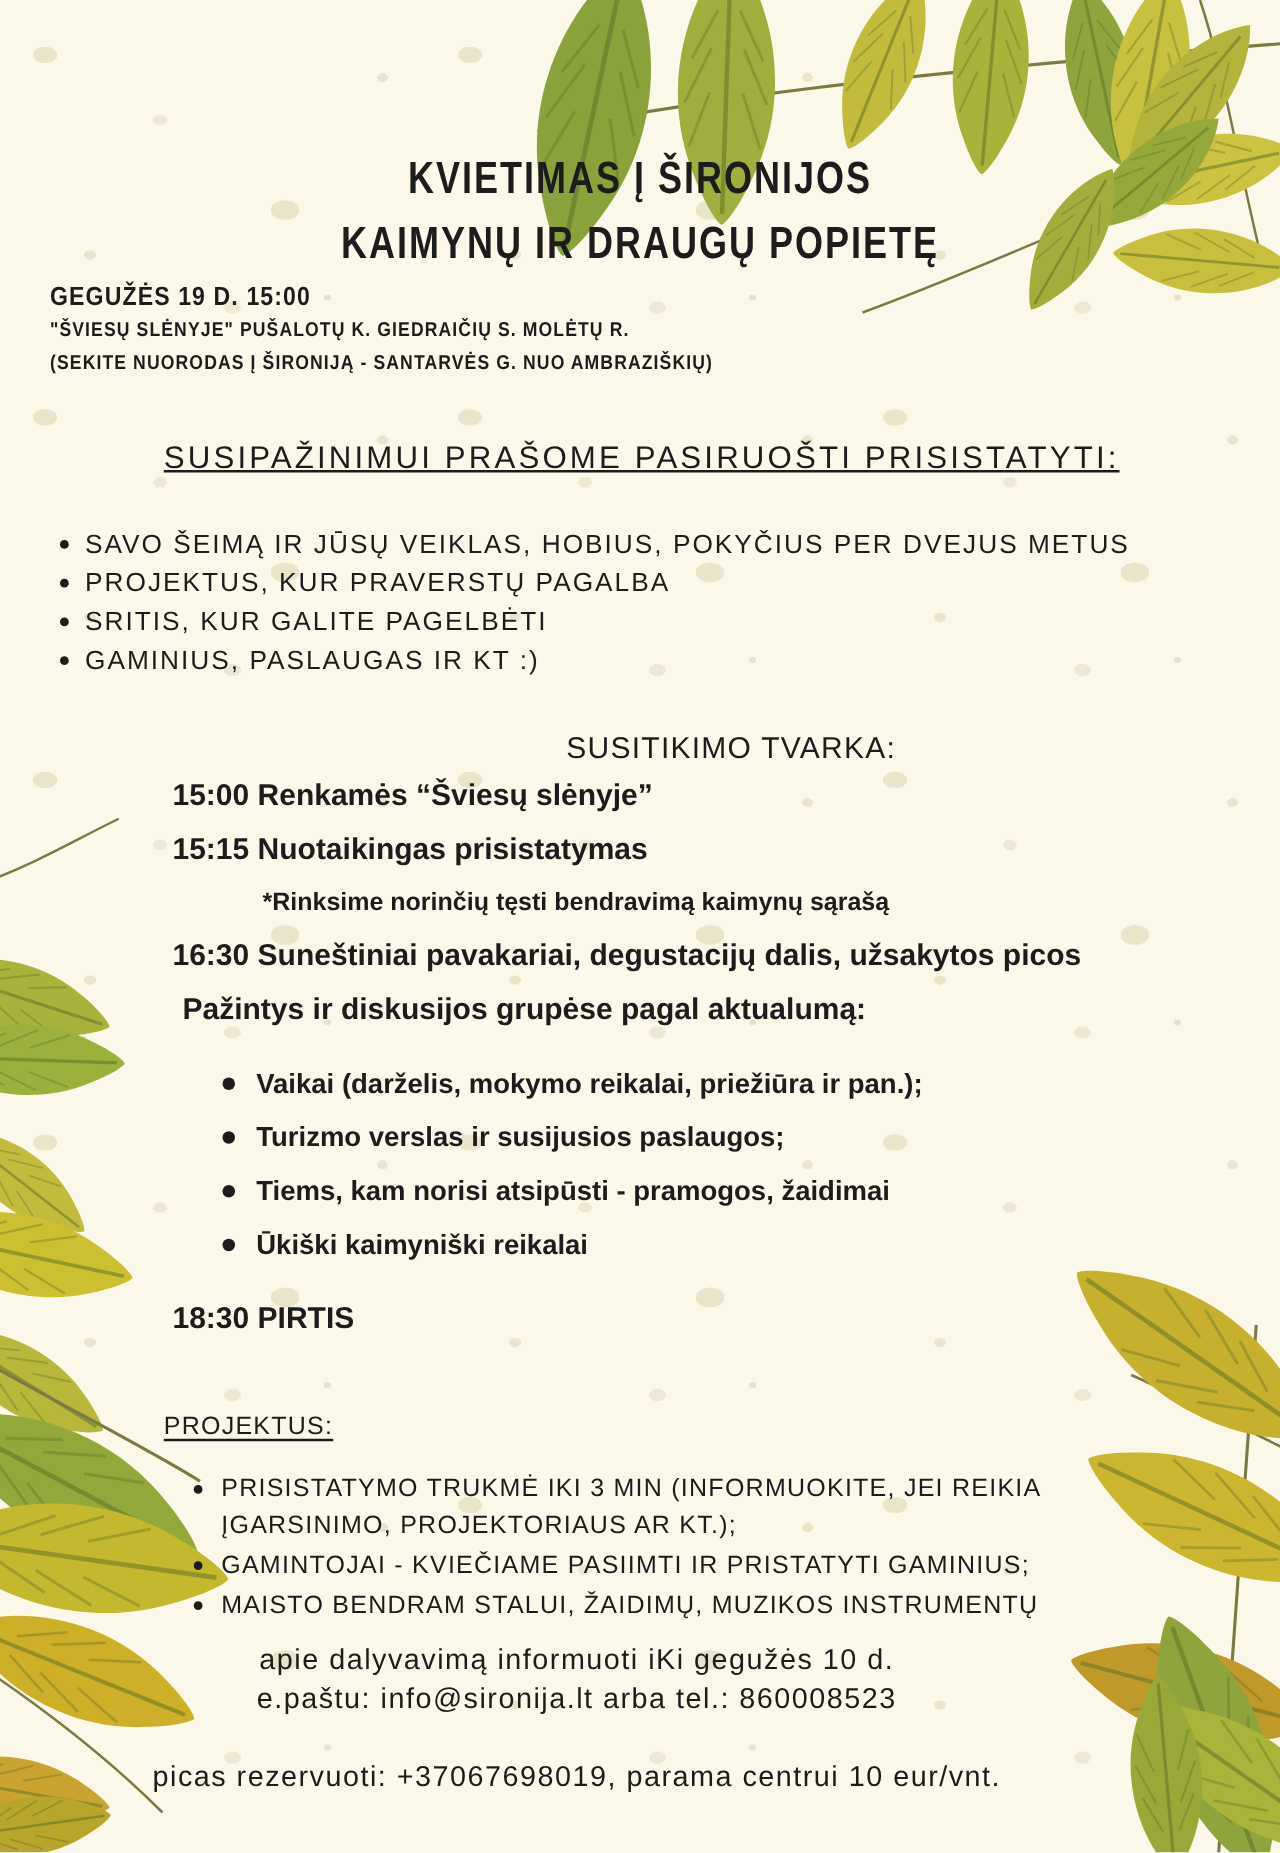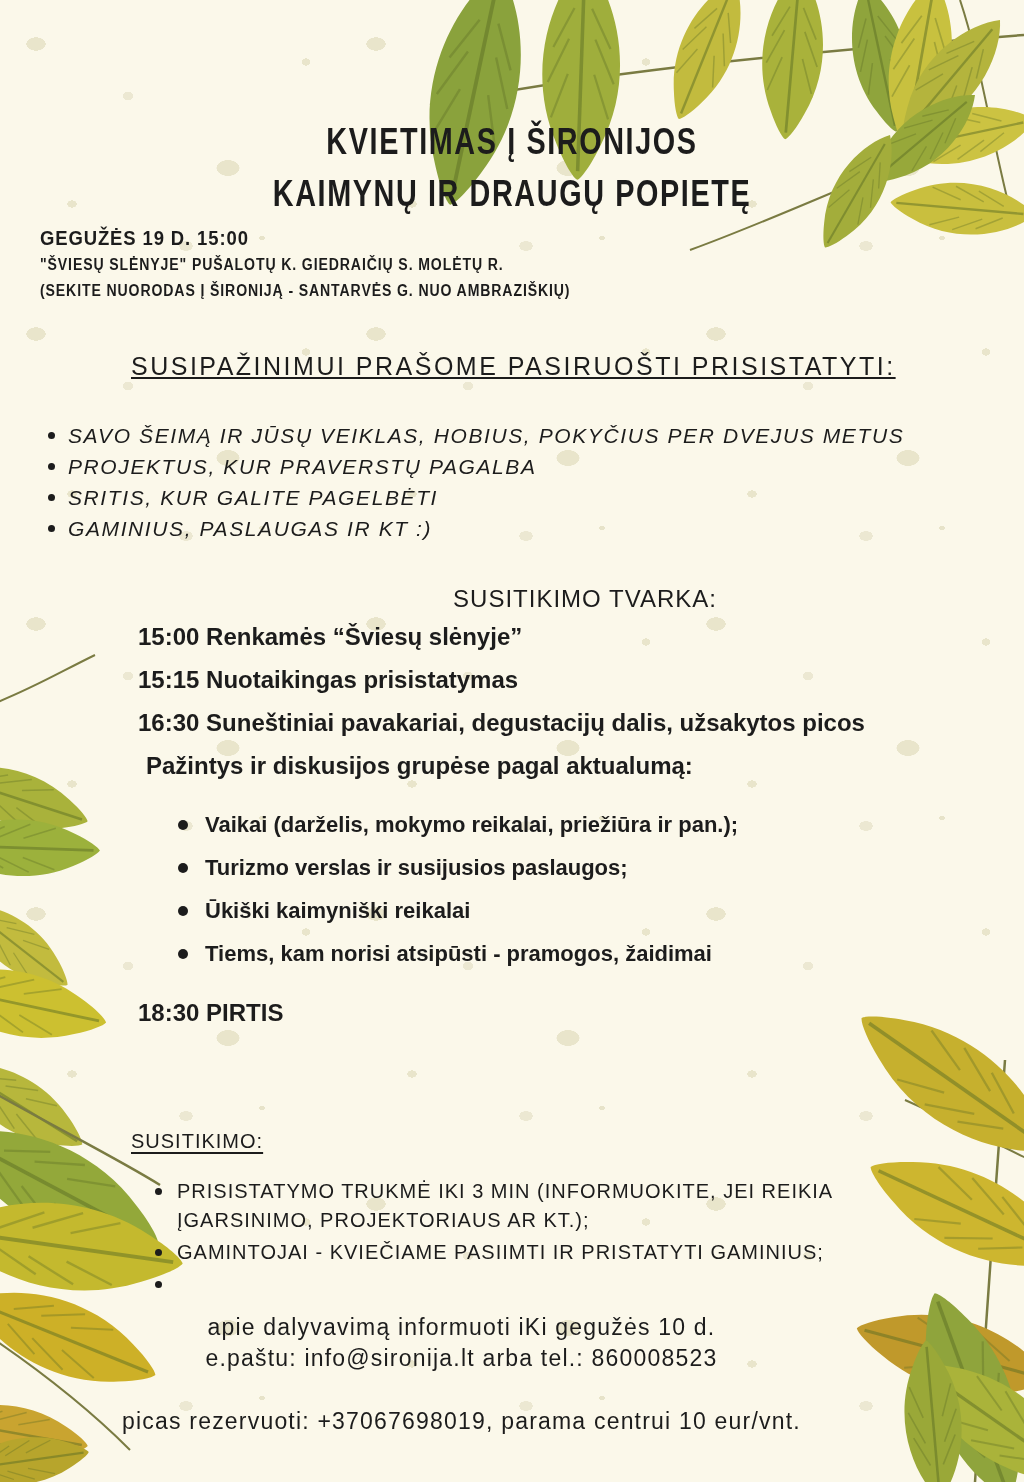--- a/index.html
+++ b/index.html
@@ -27,21 +27,21 @@
     font-weight:700;font-size:36px;line-height:52px;letter-spacing:2px;
     transform:scaleX(0.8);transform-origin:512px 0;}
 
   .event-info{left:40px;top:224px;font-weight:700;
     transform:scaleX(0.88);transform-origin:0 0;white-space:nowrap;}
   .ev-datetime{font-size:21px;line-height:28px;letter-spacing:1px;}
   .ev-venue,.ev-directions{font-size:16px;line-height:26px;letter-spacing:1px;}
 
   .intro-heading{left:131px;top:352px;font-size:25px;letter-spacing:2.5px;white-space:nowrap;text-decoration:underline;}
 
-  .intro-list{left:48px;top:420px;width:960px;margin:0;padding:0;list-style:none;font-style:italic;}
+  .intro-list{left:48px;top:420px;width:960px;margin:0;padding:0;list-style:none;}
   .intro-list li{display:flex;align-items:center;height:31px;
     font-size:21px;letter-spacing:1.6px;white-space:nowrap;}
   .dot{width:7px;height:7px;border-radius:50%;background:#1c1c1c;margin-right:13px;flex:none;}
 
   .agenda-heading{top:585px;left:146px;width:878px;text-align:center;
     font-weight:400;font-size:24px;letter-spacing:1px;}
 
   .agenda{left:138px;top:615px;width:886px;font-weight:700;}
   .ag-line{line-height:43px;font-size:24px;white-space:nowrap;}
   .ag-note{line-height:42px;font-size:20px;padding-left:72px;white-space:nowrap;}
@@ -155,56 +155,58 @@
       <span class="dot"></span>
       <span>GAMINIUS, PASLAUGAS IR KT :)</span>
     </li>
   </ul>
 
   <div class="txt agenda-heading">SUSITIKIMO TVARKA:</div>
 
   <div class="txt agenda">
     <div class="ag-line">15:00 Renkamės “Šviesų slėnyje”</div>
     <div class="ag-line">15:15 Nuotaikingas prisistatymas</div>
+    <div class="ag-note">*Rinksime norinčių tęsti bendravimą kaimynų sąrašą</div>
     <div class="ag-line">16:30 Suneštiniai pavakariai, degustacijų dalis, užsakytos picos</div>
     <div class="ag-sub">Pažintys ir diskusijos grupėse pagal aktualumą:</div>
     <ul class="topic-list">
       <li>
         <span class="dot"></span>
         <span>Vaikai (darželis, mokymo reikalai, priežiūra ir pan.);</span>
       </li>
       <li>
         <span class="dot"></span>
         <span>Turizmo verslas ir susijusios paslaugos;</span>
       </li>
       <li>
         <span class="dot"></span>
+        <span>Tiems, kam norisi atsipūsti - pramogos, žaidimai</span>
+      </li>
+      <li>
+        <span class="dot"></span>
         <span>Ūkiški kaimyniški reikalai</span>
-      </li>
-      <li>
-        <span class="dot"></span>
-        <span>Tiems, kam norisi atsipūsti - pramogos, žaidimai</span>
       </li>
     </ul>
     <div class="ag-line">18:30 PIRTIS</div>
   </div>
 
   <section class="txt reminders">
-    <div class="rem-heading">SUSITIKIMO:</div>
+    <div class="rem-heading">PROJEKTUS:</div>
     <ul class="rem-list">
       <li>
         <span class="rem-dot"></span>
         <span>PRISISTATYMO TRUKMĖ IKI 3 MIN (INFORMUOKITE, JEI REIKIA ĮGARSINIMO, PROJEKTORIAUS AR KT.);</span>
       </li>
       <li>
         <span class="rem-dot"></span>
         <span>GAMINTOJAI - KVIEČIAME PASIIMTI IR PRISTATYTI GAMINIUS;</span>
       </li>
       <li>
         <span class="rem-dot"></span>
+        <span>MAISTO BENDRAM STALUI, ŽAIDIMŲ, MUZIKOS INSTRUMENTŲ</span>
       </li>
     </ul>
   </section>
 
   <section class="txt contact">
     <div>apie dalyvavimą informuoti iKi gegužės 10 d.</div>
     <div>e.paštu: info@sironija.lt arba tel.: 860008523</div>
     <div class="pizza-line">picas rezervuoti: +37067698019, parama centrui 10 eur/vnt.</div>
   </section>
 

